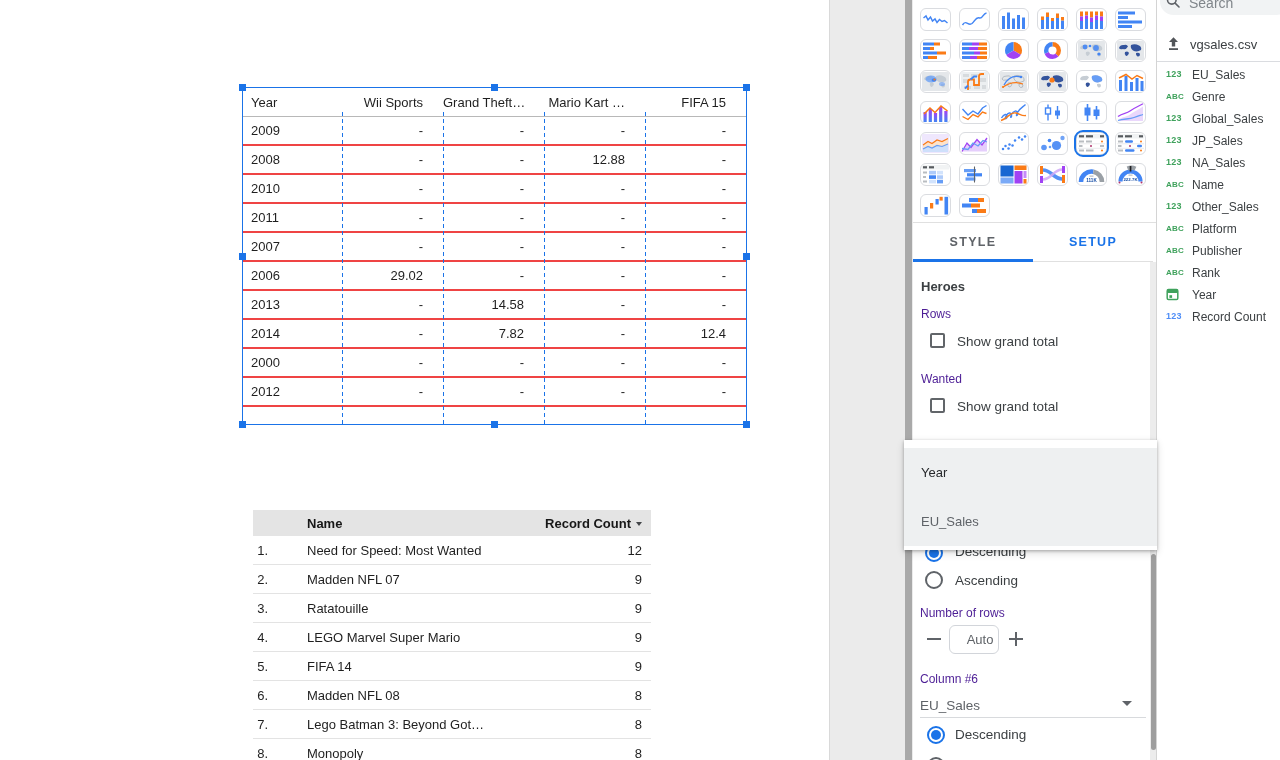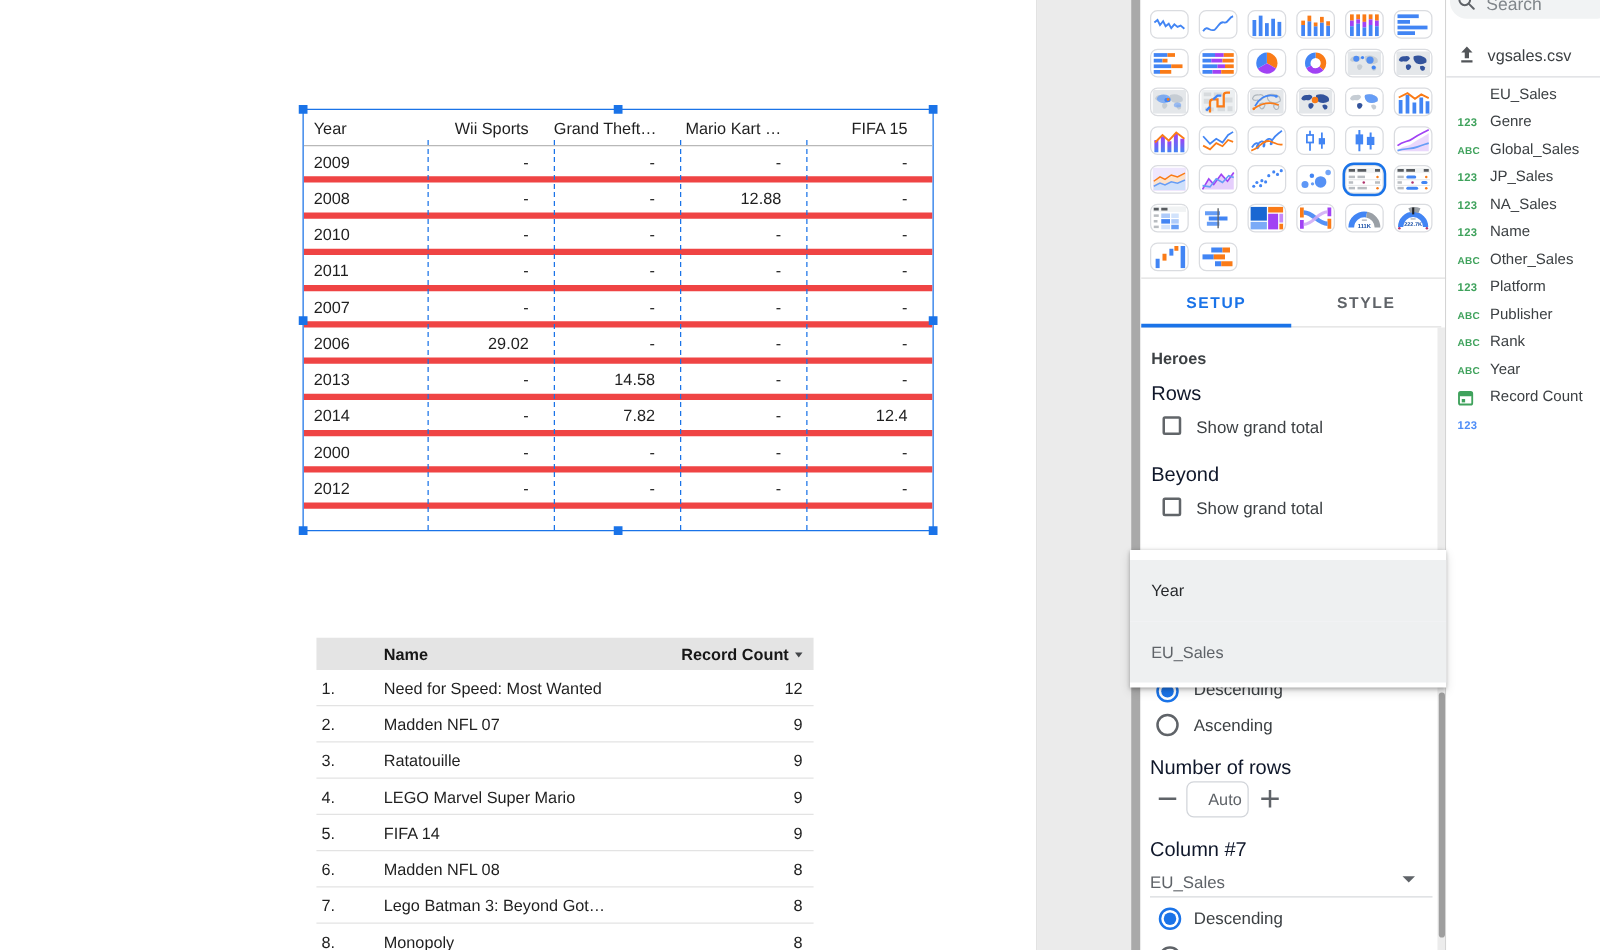--- a/index.html
+++ b/index.html
@@ -14,21 +14,21 @@
 #canvas-scrollbar { position:absolute; left:905px; top:0; width:7px; height:760px; background:#a9a9a9; }
 
 
 #pivot { position:absolute; left:242px; top:87px; width:505px; height:338px;
   border:1px solid #1a73e8; background:#fff; }
 #pivot .clip { position:absolute; left:0; top:0; width:503px; height:336px; overflow:hidden; }
 .pt-band { height:24px; background:#e4e4e4; display:flex; align-items:center;
   justify-content:flex-end; padding-right:7px; font-size:13px; font-weight:bold; color:#171717; }
 .pt-grid { display:grid; grid-template-columns:99px 101px 101px 101px 101px; height:29px; align-items:center; }
 .pt-head { border-bottom:1px solid #b8b8b8; }
-.pt-row  { border-bottom:5px solid #ef4444; }
+.pt-row  { border-bottom:2px solid #ef4444; }
 .pt-dim  { padding-left:8px; font-size:13px; color:#1f1f1f; }
 .pt-val  { text-align:right; padding-right:20px; font-size:13px; color:#1f1f1f; white-space:nowrap; }
 .pt-colline { position:absolute; top:24px; bottom:0; width:1px;
   background-image:repeating-linear-gradient(to bottom,#1a73e8 0 4px,transparent 4px 7px); }
 .handle { position:absolute; width:7px; height:7px; background:#1a73e8; }
 
 
 #table2 { position:absolute; left:253px; top:510px; width:398px; height:250px; overflow:hidden; background:#fff; }
 .t2-grid { display:grid; grid-template-columns:28px 1fr 125px; align-items:center; }
 .t2-head { height:26px; background:#e4e4e4; font-weight:bold; color:#171717; font-size:13px; }
@@ -50,21 +50,21 @@
 .chart-card.selected::after { content:""; position:absolute; left:-3px; top:-3px; right:-3px; bottom:-3px;
   border:2.5px solid #1a73e8; border-radius:9px; }
 #grid-divider { position:absolute; left:0; top:222px; width:244px; height:1px; background:#e0e0e0; }
 #tabbar { position:absolute; left:0; top:223px; width:240px; height:39px; border-bottom:1px solid #e0e0e0; display:flex; }
 .tab { width:120px; display:flex; align-items:center; justify-content:center;
   font-size:12.5px; font-weight:bold; letter-spacing:1.3px; color:#5f6368; }
 .tab.active { color:#1a73e8; }
 #tab-underline { position:absolute; left:0; top:259px; width:120px; height:3px; background:#1a73e8; }
 
 .sec-heading { position:absolute; font-size:13px; font-weight:bold; color:#3c4043; }
-.sub-label { position:absolute; font-size:16px; color:#0f172a; }
+.sub-label { position:absolute; font-size:12px; color:#4c1d95; }
 .opt-label { position:absolute; font-size:13.5px; color:#3c4043; }
 .checkbox { position:absolute; width:15px; height:15px; border:2px solid #616569; border-radius:2px; background:#fff; }
 .radio { position:absolute; width:18px; height:18px; border:2px solid #5f6368; border-radius:50%; background:#fff; }
 .radio.checked { border-color:#1a73e8; }
 .radio.checked::after { content:""; position:absolute; left:2px; top:2px; width:10px; height:10px;
   border-radius:50%; background:#1a73e8; }
 #stepper-minus, #stepper-plus { position:absolute; width:18px; height:18px; }
 #stepper-minus::after { content:""; position:absolute; left:2px; top:8px; width:14px; height:2.4px; background:#5f6368; }
 #stepper-plus::after  { content:""; position:absolute; left:2px; top:8px; width:14px; height:2.4px; background:#5f6368; }
 #stepper-plus::before { content:""; position:absolute; left:7.8px; top:2px; width:2.4px; height:14px; background:#5f6368; }
@@ -88,21 +88,21 @@
 #panel-divider { position:absolute; left:1156px; top:0; width:1px; height:760px; background:#d4d4d4; }
 #datapanel { position:absolute; left:1157px; top:0; width:123px; height:760px; background:#fff; }
 #search-pill { position:absolute; left:3px; top:-12px; width:130px; height:27px; border-radius:13.5px; background:#f1f3f4; }
 #search-icon { position:absolute; left:9px; top:-6px; }
 #search-text { position:absolute; left:32px; top:-5px; font-size:14px; color:#80868b; }
 #source-row { position:absolute; left:0; top:30px; width:123px; height:26px; }
 #upload-icon { position:absolute; left:9px; top:36px; }
 #source-name { position:absolute; left:33px; top:37px; font-size:13px; color:#3c4043; }
 #data-divider { position:absolute; left:0; top:61px; width:123px; height:1px; background:#dadce0; }
 .field-row { position:absolute; left:0; width:123px; height:22px; }
-.field-icon { position:absolute; left:9px; top:0; width:18px; height:22px; display:flex; align-items:center; font-weight:bold;margin-top:24px; }
+.field-icon { position:absolute; left:9px; top:0; width:18px; height:22px; display:flex; align-items:center; font-weight:bold; }
 .fi-123 { font-size:9px; color:#3fa25c; letter-spacing:0.3px; }
 .fi-abc { font-size:8px; color:#3fa25c; letter-spacing:0.2px; }
 .fi-123m { font-size:9px; color:#4e8df7; letter-spacing:0.3px; }
 .field-name { position:absolute; left:35px; top:4.5px; font-size:12px; color:#3c4043; white-space:nowrap; }
 </style>
 </head>
 <body>
 
 <div id="stage">
 
@@ -693,44 +693,44 @@
             <rect x="17" y="2" width="6" height="4" fill="#fa7b17"></rect>
             <rect x="1" y="7.5" width="9" height="4" fill="#4285f4"></rect>
             <rect x="10" y="7.5" width="9" height="4" fill="#fa7b17"></rect>
             <rect x="11" y="13" width="5" height="4" fill="#4285f4"></rect>
             <rect x="16" y="13" width="9" height="4" fill="#fa7b17"></rect>
           </svg>
         </div>
       </div>
     <div id="grid-divider"></div>
     <div id="tabbar">
+      <div class="tab">STYLE</div>
       <div class="tab active">SETUP</div>
-      <div class="tab">STYLE</div>
     </div>
     <div id="tab-underline"></div>
 
     <div class="sec-heading" style="left:8px;top:279px">Heroes</div>
     <div class="sub-label" style="left:8px;top:307px">Rows</div>
     <div class="checkbox" style="left:17px;top:333px"></div>
     <div class="opt-label" style="left:44px;top:334px">Show grand total</div>
-    <div class="sub-label" style="left:8px;top:372px">Beyond</div>
+    <div class="sub-label" style="left:8px;top:372px">Wanted</div>
     <div class="checkbox" style="left:17px;top:398px"></div>
     <div class="opt-label" style="left:44px;top:399px">Show grand total</div>
 
     <div class="radio checked" style="left:12px;top:544px"></div>
     <div class="opt-label" style="left:42px;top:544px">Descending</div>
     <div class="radio" style="left:12px;top:571px"></div>
     <div class="opt-label" style="left:42px;top:573px">Ascending</div>
 
     <div class="sub-label" style="left:7px;top:606px">Number of rows</div>
     <div id="stepper-minus" style="left:12px;top:630px"></div>
     <div id="auto-box">Auto</div>
     <div id="stepper-plus" style="left:94px;top:630px"></div>
 
-    <div class="sub-label" style="left:7px;top:672px">Column #7</div>
+    <div class="sub-label" style="left:7px;top:672px">Column #6</div>
     <div class="opt-label" style="left:7px;top:698px;color:#5f6368">EU_Sales</div>
     <div class="dd-caret" style="left:209px;top:701px"></div>
     <div id="select-underline"></div>
     <div class="radio checked" style="left:14px;top:726px"></div>
     <div class="opt-label" style="left:42px;top:727px">Descending</div>
     <div class="radio" style="left:14px;top:757px"></div>
 
     <div id="props-scroll-track"></div>
     <div id="props-scrollbar"></div>
   </aside>

